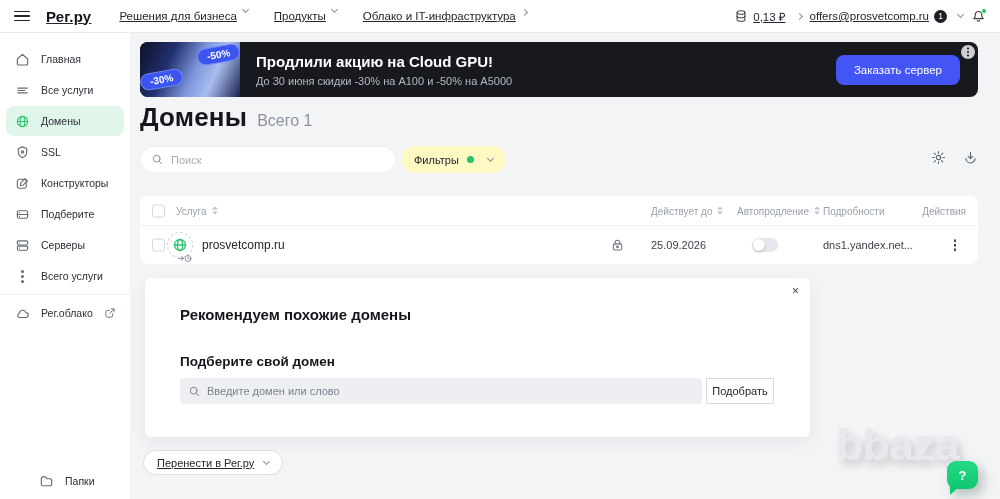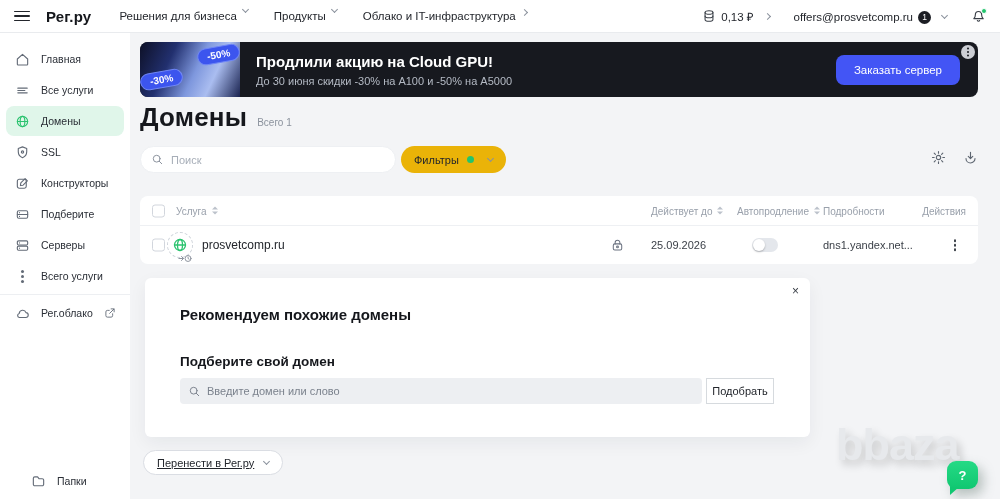--- a/index.html
+++ b/index.html
@@ -2,49 +2,49 @@
 <html><head>
 <meta charset="utf-8">
 <style>
   * { margin:0; padding:0; box-sizing:border-box; }
   html,body { width:1000px; height:499px; }
   body { font-family:"Liberation Sans", sans-serif; background:#f3f4f6; color:#23262c; }
   .app { position:relative; width:1000px; height:499px; background:#f3f4f6; overflow:hidden; }
 
   
   .topbar { position:absolute; top:0; left:0; right:0; height:33px; background:#fff;
-            border-bottom:1px solid #e9ebee; display:flex; align-items:center; padding:0 14px; z-index:6; }
+            border-bottom:1px solid #e9ebee; display:flex; align-items:center; padding:0 14px; z-index:6;text-decoration:underline; }
   .burger { width:16px; display:flex; flex-direction:column; gap:3px; cursor:pointer; }
   .burger i { display:block; height:1.6px; background:#23262c; border-radius:1px; }
   .logo { font-weight:700; font-size:15px; color:#15171c; margin:0 28px 0 16px; letter-spacing:.2px; cursor:pointer; }
   .topnav { display:flex; gap:26px; font-size:11.5px; color:#23262c; }
   .topnav .nav-item { display:flex; align-items:flex-start; cursor:pointer; }
   .chv { display:inline-block; width:5px; height:5px; border-right:1.3px solid #8a919c;
          border-bottom:1.3px solid #8a919c; transform:rotate(45deg); margin-left:6px; margin-top:-3px; }
   .chv.right { transform:rotate(-45deg); margin-top:0; }
-  .top-right { margin-left:auto; display:flex; align-items:flex-end; gap:24px; font-size:11.5px; }
+  .top-right { margin-left:auto; display:flex; align-items:center; gap:8px; font-size:11.5px; }
   .balance { display:flex; align-items:center; gap:5px; cursor:pointer; color:#23262c; }
   .account { display:flex; align-items:center; gap:5px; cursor:pointer; }
   .acct-badge { width:13px; height:13px; border-radius:50%; background:#1c1e24; color:#fff;
                 font-size:8.5px; display:flex; align-items:center; justify-content:center; }
   .bell { position:relative; cursor:pointer; display:flex; }
   .bell .dot { position:absolute; top:-1px; right:-1px; width:6px; height:6px; border-radius:50%;
                background:#22c46d; border:1px solid #fff; }
   svg.ic { stroke:#3a3f47; fill:none; stroke-width:1.2; stroke-linecap:round; stroke-linejoin:round; }
 
   
   .sidebar { position:absolute; top:33px; left:0; width:130px; bottom:0; background:#fff; padding-top:11px; z-index:5; }
   .side-item { display:flex; align-items:center; gap:11px; height:30px; margin:0 6px 1px 6px; padding:0 9px;
                border-radius:8px; font-size:10.5px; color:#2a2e36; cursor:pointer; white-space:nowrap; }
   .side-item svg.ic { stroke:#636b77; flex:none; }
   .side-item.active { background:#e0f6ea; }
   .side-item.active svg.ic { stroke:#2bc36f; }
   .side-divider { border-top:1px solid #edeff2; margin:3px 0; }
   .side-item .ext { margin-left:auto; }
-  .side-folders { position:absolute; bottom:2px; left:16px; right:6px; }
+  .side-folders { position:absolute; bottom:2px; left:24px; right:6px; }
   .dots3 { width:3px; height:3px; border-radius:50%; background:#636b77;
            box-shadow:0 -5px 0 #636b77, 0 5px 0 #636b77; margin:0 6px; flex:none; }
 
   
   .main { position:absolute; left:130px; top:33px; right:0; bottom:0; }
 
   .banner { position:absolute; left:10px; top:9px; width:838px; height:55px; background:#17191f;
             border-radius:8px; display:flex; align-items:center; overflow:hidden; }
   .banner-art { width:100px; height:100%; flex:none; position:relative;
                 background:linear-gradient(115deg,#0d1026 0%,#22306f 30%,#7e97dd 55%,#aabdf0 72%,#1a2350 100%); }
@@ -57,28 +57,28 @@
   .banner-sub { font-size:11px; color:#b4bac4; margin-top:5px; }
   .banner-cta { margin-left:auto; margin-right:18px; background:#4355f5; color:#fff; font-size:11.5px;
                 padding:9px 18px; border-radius:8px; border:none; cursor:pointer; font-family:inherit; }
   .banner-kebab { position:absolute; top:3px; right:3px; width:14px; height:14px; border-radius:50%;
                   background:#ccced4; display:flex; align-items:center; justify-content:center; cursor:pointer; }
   .kebab-dots { width:2px; height:2px; border-radius:50%; background:#17191f;
                 box-shadow:0 -3.4px 0 #17191f, 0 3.4px 0 #17191f; }
 
   .page-head { position:absolute; left:10px; top:69px; display:flex; align-items:baseline; gap:10px; }
   .page-title { font-size:26px; font-weight:800; color:#15171c; letter-spacing:.2px; }
-  .page-total { font-size:10px; color:#8b929d; }
+  .page-total { font-size:16px; color:#8b929d; }
 
   .search-box { position:absolute; left:10px; top:113px; width:256px; height:27px; background:#fff;
                 border:1px solid #eef0f3; border-radius:14px; display:flex; align-items:center; padding:0 10px; gap:7px; }
   .search-box input { border:none; outline:none; background:transparent; font-size:11px; flex:1;
                       font-family:inherit; color:#23262c; }
   .search-box input::placeholder { color:#a7aeb8; }
-  .filters-btn { position:absolute; left:271px; top:113px; height:27px; background:#eab308; border-radius:14px;
+  .filters-btn { position:absolute; left:271px; top:113px; height:27px; background:#fef9c3; border-radius:14px;
                  display:flex; align-items:center; gap:8px; padding:0 13px; font-size:11px; cursor:pointer; }
   .green-dot { width:7px; height:7px; border-radius:50%; background:#22c46d; }
   .tools { position:absolute; right:22px; top:117px; display:flex; gap:17px; }
   .tools span { cursor:pointer; display:flex; }
 
   
   .table-card { position:absolute; left:10px; top:163px; width:838px; background:#fff; border-radius:8px; }
   .thead { position:relative; height:30px; border-bottom:1px solid #eef0f3; font-size:10px; color:#99a0ab; }
   .trow  { position:relative; height:38px; font-size:12px; color:#23262c; }
   .cell { position:absolute; top:50%; transform:translateY(-50%); display:flex; align-items:center; white-space:nowrap; }

